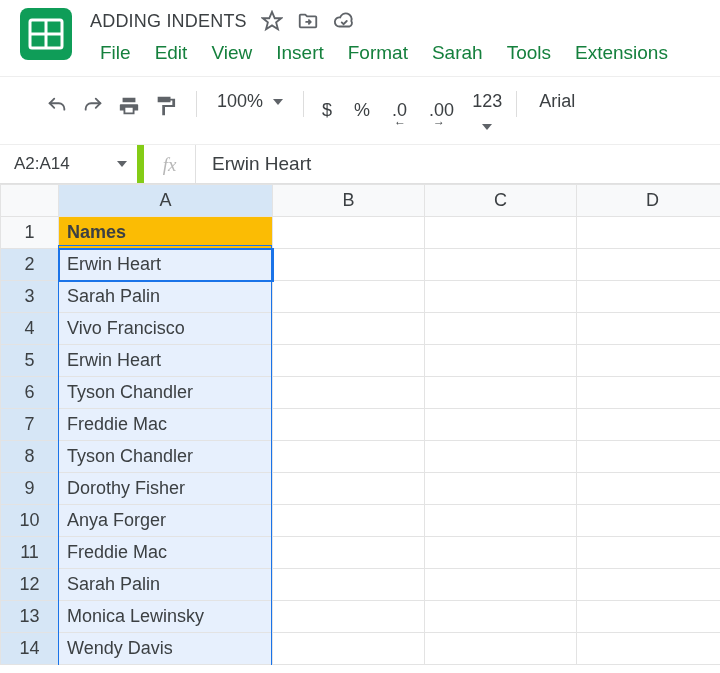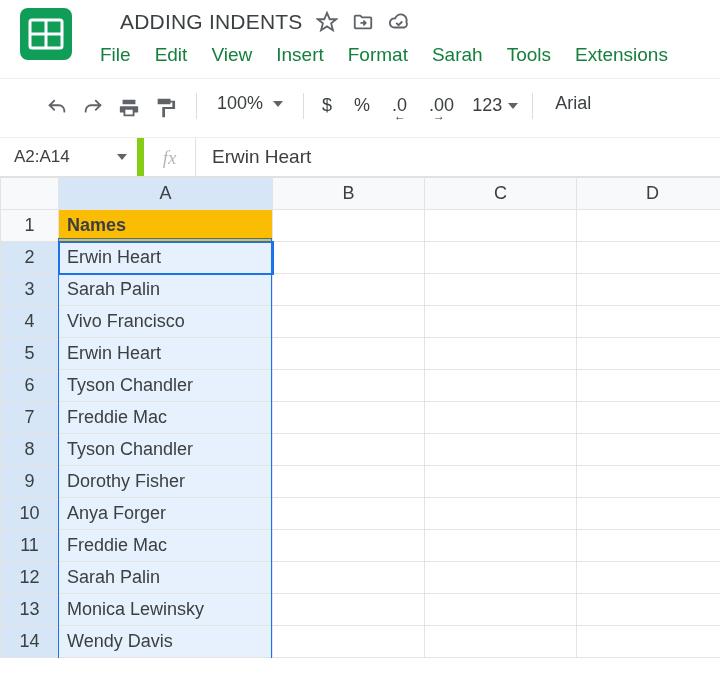--- a/index.html
+++ b/index.html
@@ -29,25 +29,24 @@
   }
   .app-logo svg { width: 36px; height: 32px; }
   .title-col { flex: 1 1 auto; }
   .title-line {
     display: flex;
     align-items: center;
     gap: 14px;
     padding-top: 2px;
   }
   .doc-title {
-    font-size: 21px;
+    font-size: 18px;
     font-weight: 400;
     color: #3c4043;
     letter-spacing: .2px;
-    margin-left: 30px;
   }
   .title-icon {
     color: #5f6368;
     display:flex;align-items:center;justify-content:center;
   }
   .title-icon svg { width: 22px; height: 22px; }
 
   
   .menu-bar {
     display: flex;
@@ -91,21 +90,21 @@
     cursor:pointer;
   }
   .tri-down {
     width: 0; height: 0;
     border-left: 5px solid transparent;
     border-right: 5px solid transparent;
     border-top: 6px solid #5f6368;
   }
   .num-fmt-group { display:flex; align-items:center; gap: 14px; font-size:18px; color:#3c4043;}
   .num-fmt-btn { cursor:pointer; padding:2px 4px; font-family: Arial; }
-  .fmt123 { display:flex;align-items:center;gap:6px;cursor:pointer;}
+  .fmt123 { display:flex;align-items:center;gap:12px;cursor:pointer;flex-direction:column;}
   .font-name { font-size:18px; color:#3c4043; padding:0 8px; cursor:pointer;}
 
   
   .formula-row {
     display: flex;
     align-items: center;
     height: 40px;
     border-top: 1px solid #eee;
     border-bottom: 1px solid #e0e0e0;
   }

